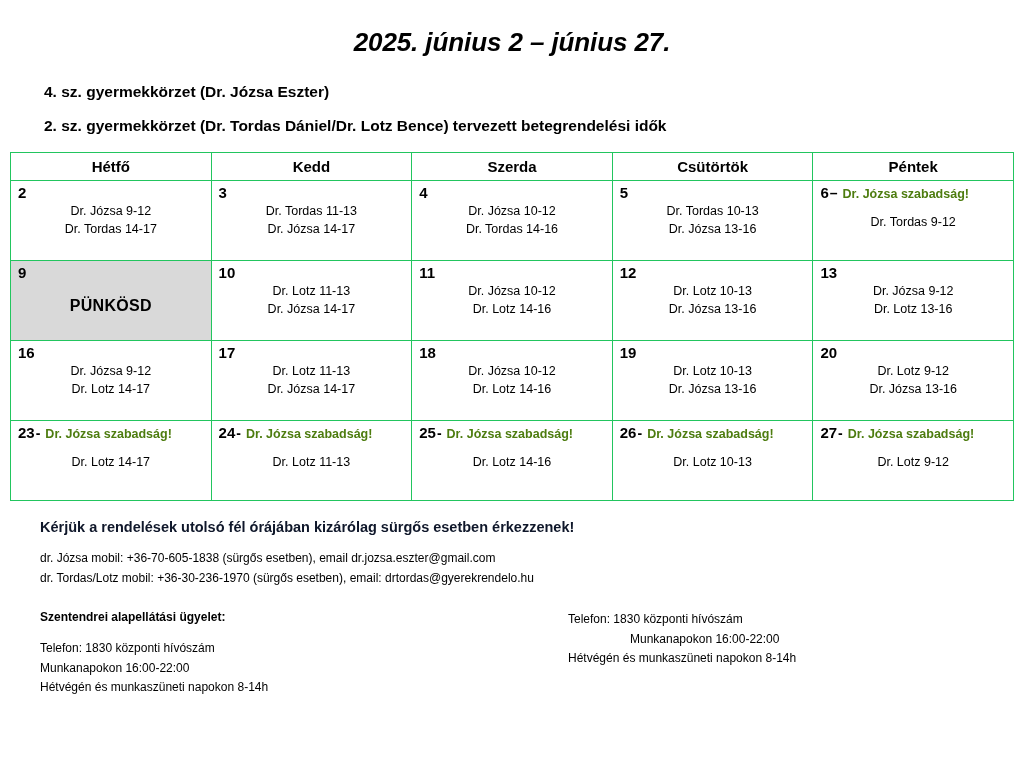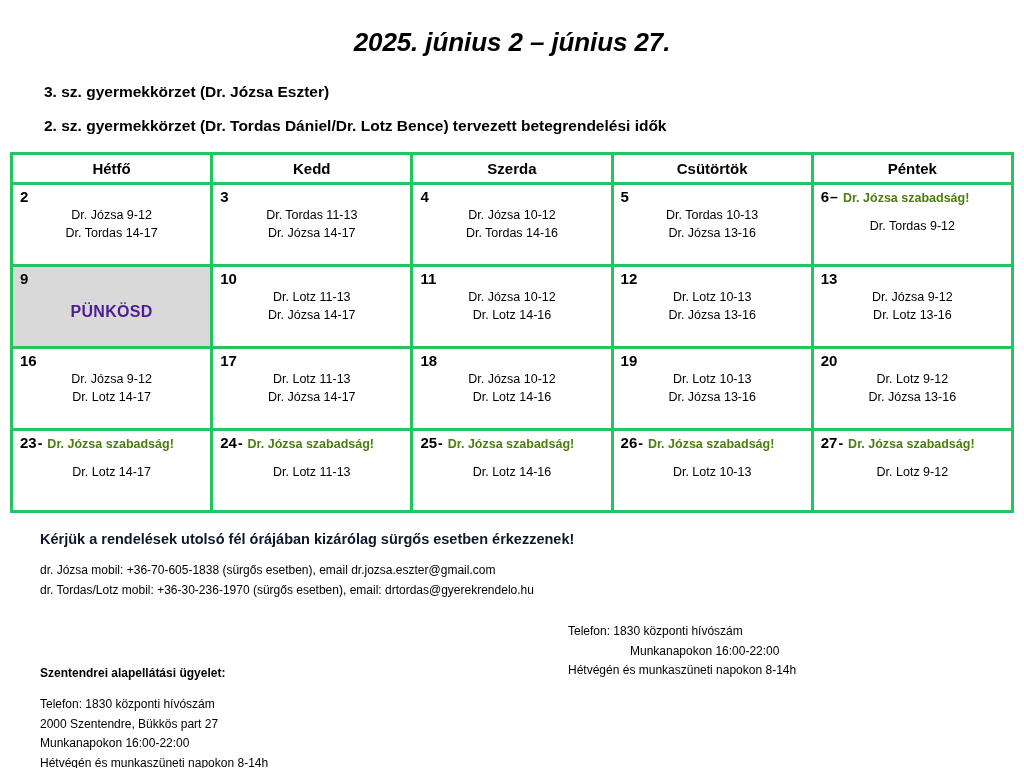--- a/index.html
+++ b/index.html
@@ -42,21 +42,21 @@
     margin: 12px 10px 0 10px;
     width: 1004px;
   }
   table.calendar {
     border-collapse: collapse;
     width: 100%;
     table-layout: fixed;
   }
   table.calendar th,
   table.calendar td {
-    border: 3px solid #22c55e;
+    border: 1px solid #22c55e;
     vertical-align: top;
     padding: 0;
     margin-left: 6px;
   }
   table.calendar thead th {
     text-align: center;
     font-size: 15px;
     font-weight: bold;
     height: 27px;
     line-height: 27px;
@@ -98,21 +98,21 @@
     font-size: 12.5px;
     line-height: 1.42;
     padding: 2px 6px 0 6px;
   }
   .slots.pushed {
     padding-top: 13px;
   }
   .holiday {
     display: block;
     text-align: center;
-    color: #4c1d95;
+    color: #000000;
     font-size: 16px;
     font-weight: bold;
     padding-top: 16px;
     letter-spacing: 0.3px;
   }
 
   
   .notice-blue {
     color: #0f172a;
     font-size: 14.5px;
@@ -139,35 +139,34 @@
     padding-left: 40px;
   }
   .duty-col.right {
     width: 494px;
     padding-left: 38px;
   }
   .duty-title {
     font-size: 12px;
     font-weight: bold;
     margin-bottom: 15px;
-    margin-top: 44px;
   }
   .duty-line {
     font-size: 12px;
     line-height: 1.64;
   }
   .duty-line.indent-2 { padding-left: 62px; }
 </style>
 </head>
 <body>
 
 <h1 class="doc-title">2025. június 2 – június 27.</h1>
 
 <div class="subtitle-block">
-  <div class="subtitle">3. sz. gyermekkörzet (Dr. Józsa Eszter)</div>
+  <div class="subtitle">4. sz. gyermekkörzet (Dr. Józsa Eszter)</div>
   <div class="subtitle">2. sz. gyermekkörzet (Dr. Tordas Dániel/Dr. Lotz Bence) tervezett betegrendelési idők</div>
 </div>
 
 <div class="calendar-wrap">
   <table class="calendar">
     <thead>
       <tr>
         <th>Hétfő</th>
         <th>Kedd</th>
         <th>Szerda</th>
@@ -323,21 +322,20 @@
 
 <div class="contact-list">
   <div>dr. Józsa mobil: +36-70-605-1838 (sürgős esetben), email dr.jozsa.eszter@gmail.com</div>
   <div>dr. Tordas/Lotz mobil: +36-30-236-1970  (sürgős esetben), email: drtordas@gyerekrendelo.hu</div>
 </div>
 
 <div class="duty-area">
   <div class="duty-col left">
     <div class="duty-title">Szentendrei alapellátási ügyelet:</div>
     <div class="duty-line">Telefon: 1830 központi hívószám</div>
-    <div class="duty-line"> 2000 Szentendre, Bükkös part 27</div>
     <div class="duty-line">Munkanapokon 16:00-22:00</div>
     <div class="duty-line">Hétvégén és munkaszüneti napokon 8-14h</div>
   </div>
   <div class="duty-col right">
     <div class="duty-line">Telefon: 1830 központi hívószám</div>
     <div class="duty-line indent-2">Munkanapokon 16:00-22:00</div>
     <div class="duty-line">Hétvégén és munkaszüneti napokon 8-14h</div>
   </div>
 </div>
 

